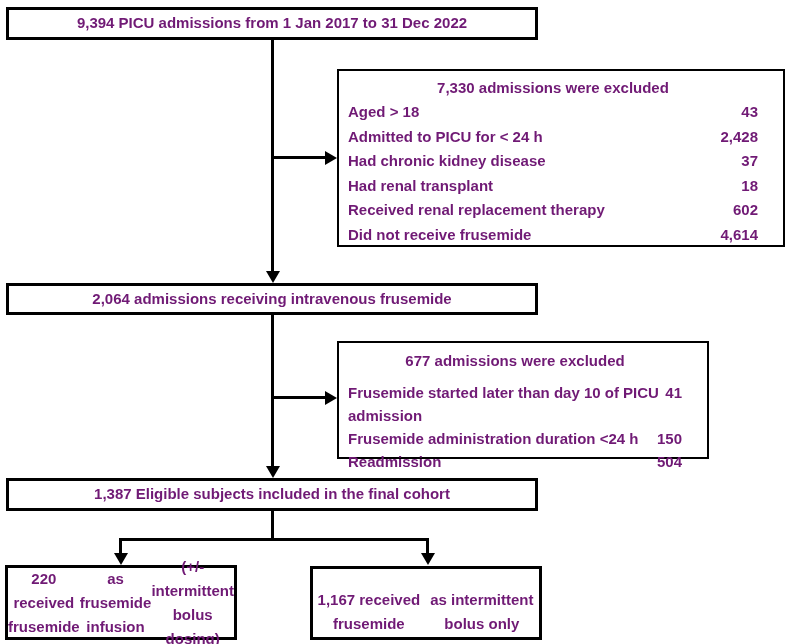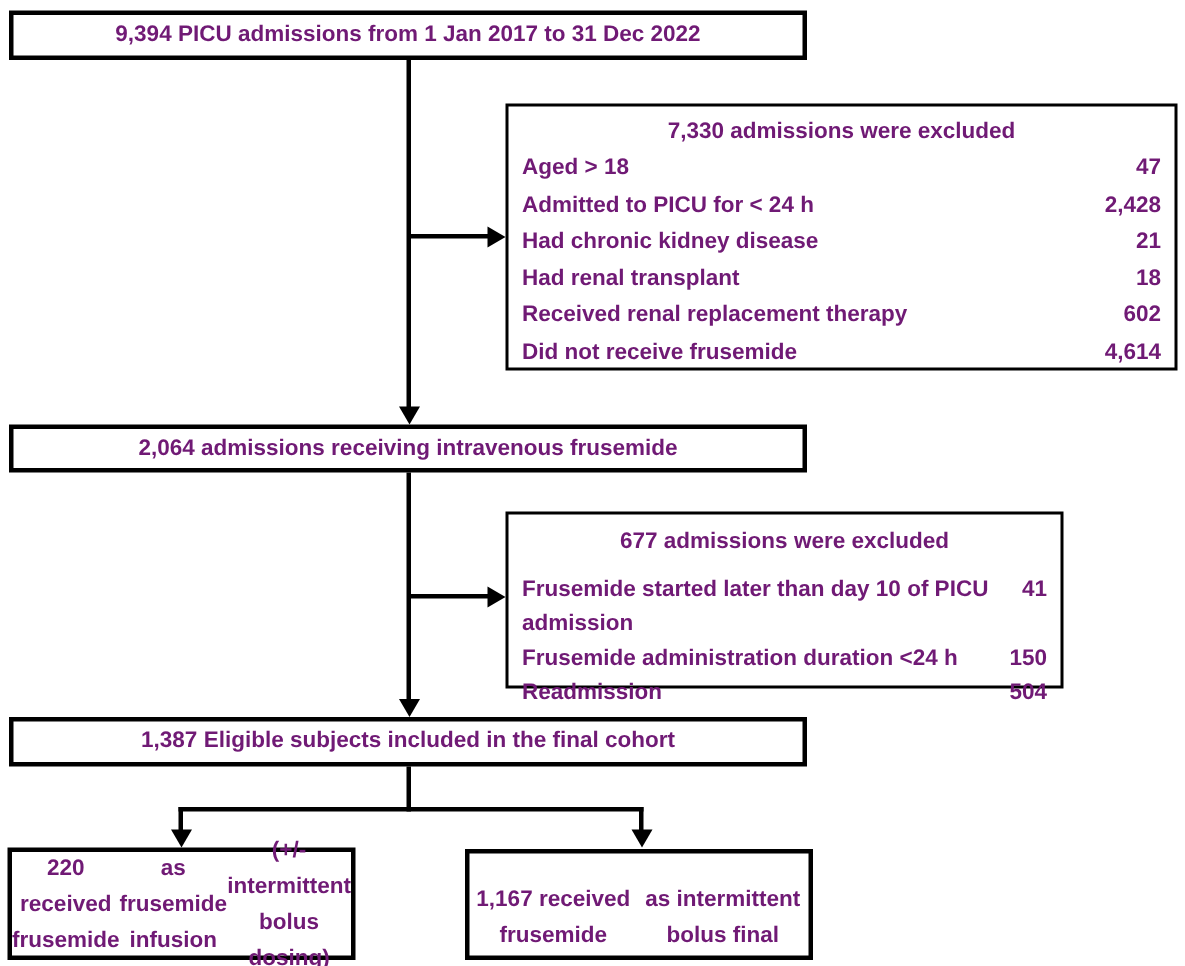--- a/index.html
+++ b/index.html
@@ -27,21 +27,21 @@
     align-items: center;
     justify-content: center;
     text-align: center;
     line-height: 1.25;
   }
   .excl {
     position: absolute;
     background: #ffffff;
     border: 2px solid #000000;
     box-sizing: border-box;
-    padding: 4px 9px 2px 9px;
+    padding: 4px 25px 2px 9px;
   }
   .excl .excl-title {
     text-align: center;
     line-height: 25px;
   }
   .excl .row {
     display: flex;
     justify-content: space-between;
     align-items: baseline;
   }
@@ -90,29 +90,29 @@
   </div>
 
   <div class="node" style="left:6px; top:478px; width:532px; height:33px;">
     <span>1,387 Eligible subjects included in the final cohort</span>
   </div>
 
   <div class="excl excl1" style="left:337px; top:69px; width:448px; height:178px;">
     <div class="excl-title">7,330 admissions were excluded</div>
     <div class="row">
       <span>Aged &gt; 18</span>
-      <span>47</span>
+      <span>43</span>
     </div>
     <div class="row">
       <span>Admitted to PICU for &lt; 24 h</span>
       <span>2,428</span>
     </div>
     <div class="row">
       <span>Had chronic kidney disease</span>
-      <span>21</span>
+      <span>37</span>
     </div>
     <div class="row">
       <span>Had renal transplant</span>
       <span>18</span>
     </div>
     <div class="row">
       <span>Received renal replacement therapy</span>
       <span>602</span>
     </div>
     <div class="row">
@@ -138,21 +138,21 @@
   </div>
 
   <div class="node multiline bl-left" style="left:5px; top:565px; width:232px; height:75px;">
     <span class="ln">220 received frusemide</span>
     <span class="ln">as frusemide infusion</span>
     <span class="ln">(+/- intermittent bolus dosing)</span>
   </div>
 
   <div class="node multiline bl-right" style="left:310px; top:566px; width:232px; height:74px;">
     <span class="ln">1,167 received frusemide</span>
-    <span class="ln">as intermittent bolus final</span>
+    <span class="ln">as intermittent bolus only</span>
   </div>
 
   <div class="line" style="left:271px; top:40px; width:3px; height:232px;"></div>
   <div class="arrow-down" style="left:266px; top:271px;"></div>
 
   <div class="line" style="left:273px; top:156px; width:53px; height:3px;"></div>
   <div class="arrow-right" style="left:325px; top:151px;"></div>
 
   <div class="line" style="left:271px; top:315px; width:3px; height:152px;"></div>
   <div class="arrow-down" style="left:266px; top:466px;"></div>

